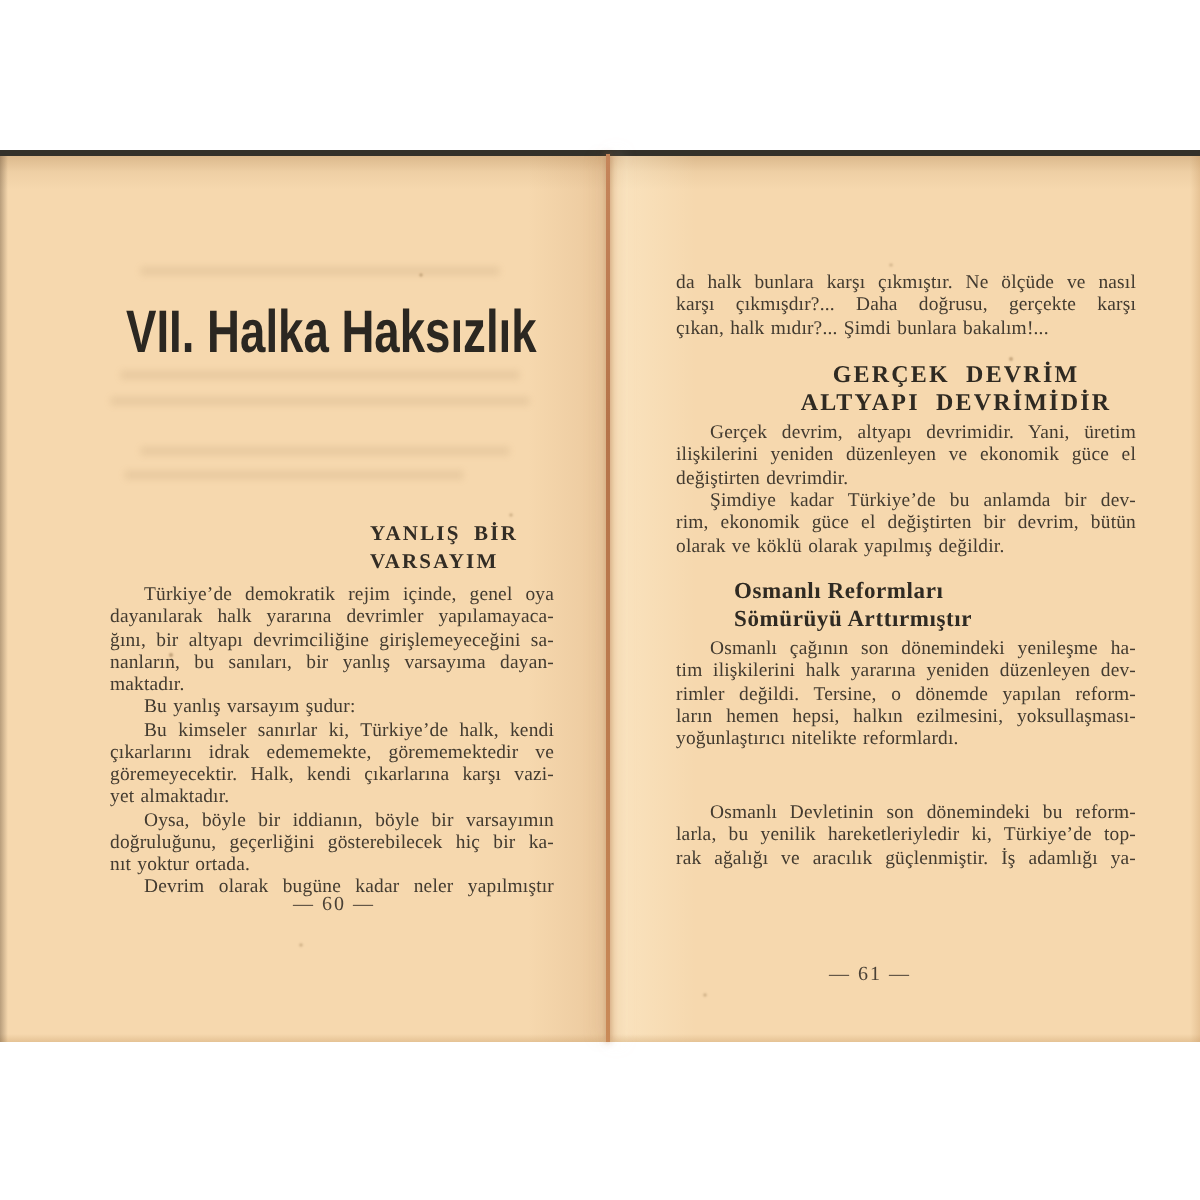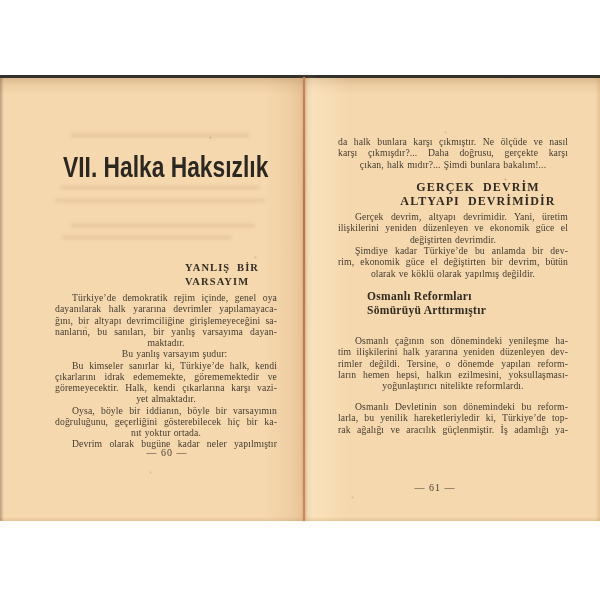--- a/index.html
+++ b/index.html
@@ -28,31 +28,31 @@
     transform:scaleX(0.76);transform-origin:left top;letter-spacing:0px;}
   .sec-heading{position:absolute;left:222px;top:184px;transform:translateX(-50%);
     text-align:left;font-weight:bold;font-size:10.5px;line-height:13.5px;
     letter-spacing:1.1px;word-spacing:3px;color:#332d25;white-space:nowrap;}
   .body-col{position:absolute;font-size:9.7px;line-height:11.25px;color:#433b30;
     letter-spacing:0.1px;word-spacing:0.6px;}
   .left-body{left:55px;top:215px;width:222px;}
   .rt-top{left:338px;top:59px;width:230px;}
   .rp1{left:338px;top:134px;width:230px;}
   .rp2{left:338px;top:168px;width:230px;}
-  .rp3{left:338px;top:242px;width:230px;margin-top:16px;}
+  .rp3{left:338px;top:242px;width:230px;}
   .rp4{left:338px;top:324px;width:230px;}
   .main-heading{position:absolute;left:478px;top:104px;transform:translateX(-50%);
     text-align:center;font-weight:bold;font-size:12px;line-height:13.5px;
     letter-spacing:1.1px;word-spacing:4px;color:#2f2a22;white-space:nowrap;}
   .sub-heading{position:absolute;left:338px;top:213px;text-align:left;font-weight:bold;
     font-size:11.5px;line-height:13.5px;letter-spacing:0.3px;color:#2f2a22;white-space:nowrap;margin-left:29px;}
   .page-num{position:absolute;transform:translateX(-50%);font-size:10px;color:#4a4136;letter-spacing:1px;white-space:nowrap;}
   .pn-left{left:167px;top:370px;}
   .pn-right{left:435px;top:365px;margin-top:40px;}
-  .bl{width:100%;text-align:center;}
+  .bl{width:100%;text-align:left;}
   .bl.ind{text-indent:17px;}
   .bl.jst{text-align:justify;text-align-last:justify;}
 </style>
 </head>
 <body>
 
 <div class="photo">
   <div class="book">
     <div class="top-edge"></div>
     <div class="specks"></div>

